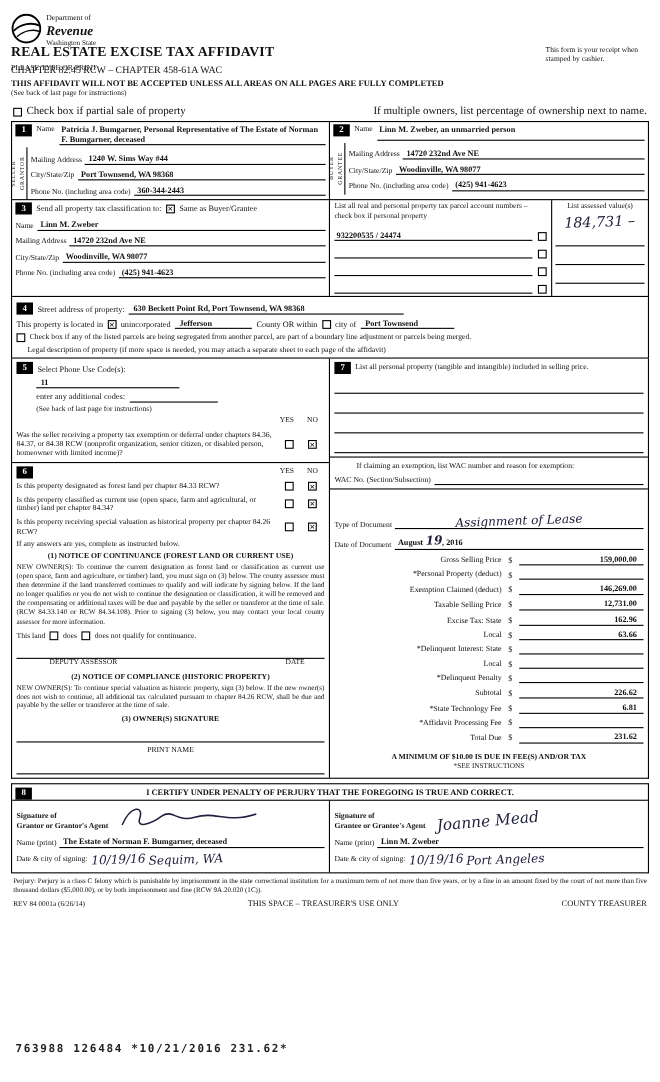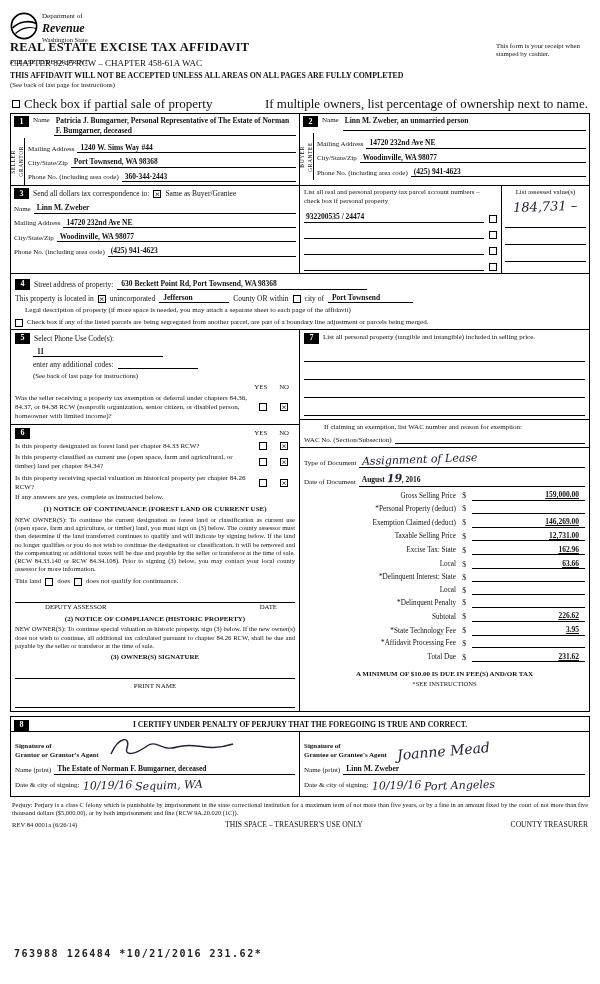--- a/index.html
+++ b/index.html
@@ -15,21 +15,21 @@
   .logotext .l2 { font-size: 12px; font-weight: bold; font-style: italic; }
   .logotext .l3 { font-size: 6.5px; }
   .titleblock { text-align: left; padding-top: 28px; }
   .title { font-size: 12.5px; font-weight: bold; letter-spacing: .2px; }
   .chapter { font-size: 9px; margin-top: 2px; }
   .warning { font-size: 7.8px; font-weight: bold; margin-top: 2px; }
   .seeback { font-size: 6.8px; }
   .receipt { position: absolute; right: 0; top: 30px; width: 94px; font-size: 6.8px; line-height: 1.25; }
   .ptp { position: absolute; left: 0; top: 46px; font-size: 7px; }
 
-  .topline { display: flex; justify-content: space-between; margin: 2px 12px 1px; font-size: 13px; align-items: center; }
+  .topline { display: flex; justify-content: space-between; margin: 2px 12px 1px; font-size: 10px; align-items: center; }
   .topline .left { display: flex; gap: 4px; align-items: center; }
 
   .mainbox { margin: 0 10px; border: 1px solid #000; }
   .row { display: flex; }
   .cell-l { width: 50%; border-right: 1px solid #000; }
   .cell-r { width: 50%; }
   .bb { border-bottom: 1px solid #000; }
 
   .secno { background: #000; color: #fff; min-width: 15px; height: 11px; font-size: 8px; font-weight: bold;
            display: inline-flex; align-items: center; justify-content: center; flex: none; }
@@ -75,21 +75,21 @@
   .smallbody { font-size: 6.6px; text-align: justify; margin-top: 2px; }
   .bcent { text-align: center; font-weight: bold; font-size: 7px; margin-top: 3px; }
   .bleft { font-weight: bold; font-size: 7px; margin-top: 3px; text-align: center; }
   .landrow { display: flex; gap: 4px; align-items: center; margin-top: 4px; font-size: 7px; }
   .siglbls { display: flex; justify-content: space-between; padding: 0 18px 0 30px; font-size: 6.8px; }
   .sline { border-bottom: 1px solid #000; min-height: 11px; margin-top: 6px; }
 
   .mrow { display: flex; align-items: flex-end; margin-top: 3.5px; }
   .mlabel { width: 152px; text-align: right; font-size: 7.2px; }
   .mdollar { width: 16px; text-align: center; font-size: 7.5px; }
-  .mval { flex: 1; border-bottom: 1px solid #000; text-align: right; font-weight: bold; padding: 0 6px 0 2px; min-height: 9px; text-decoration: underline; }
+  .mval { flex: 1; border-bottom: 1px solid #000; text-align: right; font-weight: bold; padding: 0 6px 0 2px; min-height: 9px; }
 
   .hand { font-family: "DejaVu Serif", serif; font-style: italic; color: #20203f; display: inline-block; }
   .hand-lg { font-size: 13px; transform: rotate(-2deg); }
   .hand-md { font-size: 11px; transform: rotate(-2deg); }
 
   .s8 { margin: 4px 10px 0; border: 1px solid #000; position: relative; }
   .s8 .certify { text-align: center; font-weight: bold; font-size: 7.6px; padding: 3px 0 2px; }
   .s8cols { display: flex; border-top: 1px solid #000; }
   .s8col { width: 50%; padding: 2px 4px 4px; }
   .s8col.first { border-right: 1px solid #000; }
@@ -197,21 +197,21 @@
             </div>
           </div>
         </div>
       </div>
     </div>
 
     <div class="row bb">
       <div class="cell-l s3">
         <div class="intro">
           <span class="secno">3</span>
-          <span>Send all dollars tax correspondence to:</span>
+          <span>Send all property tax classification to:</span>
           <span class="cb">×</span>
           <span>Same as Buyer/Grantee</span>
         </div>
         <div class="frow">
           <span class="flbl">Name</span>
           <span class="fval">Linn M. Zweber</span>
         </div>
         <div class="frow">
           <span class="flbl">Mailing Address</span>
           <span class="fval">14720 232nd Ave NE</span>
@@ -266,26 +266,26 @@
       <div class="inline">
         <span>This property is located in</span>
         <span class="cb">×</span>
         <span>unincorporated</span>
         <span class="ufill" style="min-width:70px;">Jefferson</span>
         <span>County OR within</span>
         <span class="cb"></span>
         <span>city of</span>
         <span class="ufill" style="min-width:85px;">Port Townsend</span>
       </div>
-      <div class="inline" style="margin-left:10px;">
-        <span style="font-size:7px;">Legal description of property (if more space is needed, you may attach a separate sheet to each page of the affidavit)</span>
-      </div>
       <div class="inline">
         <span class="cb"></span>
         <span style="font-size:7px;">Check box if any of the listed parcels are being segregated from another parcel, are part of a boundary line adjustment or parcels being merged.</span>
+      </div>
+      <div class="inline" style="margin-left:10px;">
+        <span style="font-size:7px;">Legal description of property (if more space is needed, you may attach a separate sheet to each page of the affidavit)</span>
       </div>
     </div>
   </div>
 
 
   <div class="cols">
     <div class="lcol">
       <div class="box bb">
         <div class="inline" style="margin-top:0;">
           <span class="secno">5</span>
@@ -379,21 +379,21 @@
         <div class="u" style="margin-top:9px;"></div>
       </div>
       <div class="box bb">
         <div style="font-size:7px;margin-left:20px;">If claiming an exemption, list WAC number and reason for exemption:</div>
         <div class="frow">
           <span class="flbl">WAC No. (Section/Subsection)</span>
           <span class="fval"></span>
         </div>
       </div>
       <div class="box" style="flex:1;">
-        <div class="frow" style="margin-top:2px;">
+        <div class="frow" style="margin-top:19px;text-align:center;">
           <span class="flbl">Type of Document</span>
           <span class="fval" style="font-weight:normal;"><span class="hand hand-md">Assignment of Lease</span></span>
         </div>
         <div class="frow">
           <span class="flbl">Date of Document</span>
           <span class="fval">
             <span>August</span>
             <span class="hand hand-md">19</span><span>, 2016</span>
           </span>
         </div>
@@ -444,21 +444,21 @@
             <span class="mval"></span>
           </div>
         <div class="mrow">
             <span class="mlabel">Subtotal</span>
             <span class="mdollar">$</span>
             <span class="mval">226.62</span>
           </div>
         <div class="mrow">
             <span class="mlabel">*State Technology Fee</span>
             <span class="mdollar">$</span>
-            <span class="mval">3.95</span>
+            <span class="mval">6.81</span>
           </div>
         <div class="mrow">
             <span class="mlabel">*Affidavit Processing Fee</span>
             <span class="mdollar">$</span>
             <span class="mval"></span>
           </div>
         <div class="mrow">
             <span class="mlabel">Total Due</span>
             <span class="mdollar">$</span>
             <span class="mval">231.62</span>

